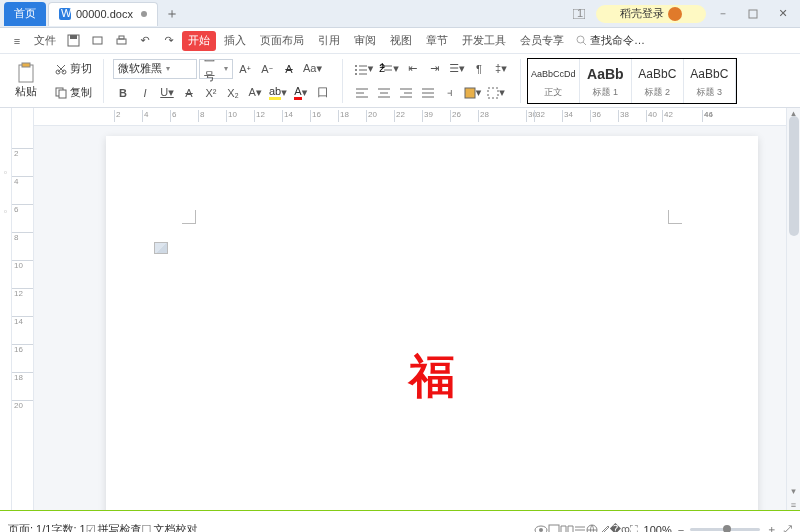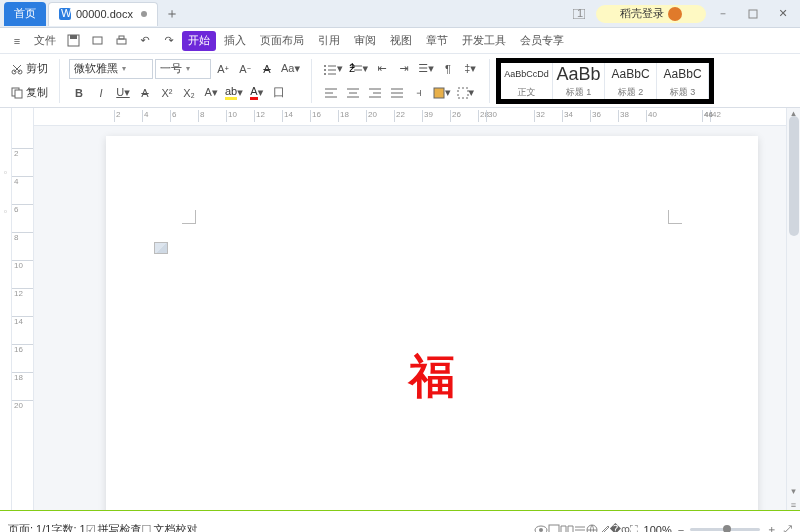--- a/index.html
+++ b/index.html
@@ -13,33 +13,33 @@
 .newtab{width:24px;height:24px;display:flex;align-items:center;justify-content:center;cursor:pointer;color:#666;font-size:14px}
 .title-spacer{flex:1}
 .winbtns{display:flex;align-items:center;gap:4px}
 .winbtn{width:26px;height:20px;display:flex;align-items:center;justify-content:center;color:#666;cursor:pointer}
 .pill{height:18px;background:#fef9c3;border-radius:9px;padding:0 24px;display:flex;align-items:center;font-size:10px;color:#8a5a00}
 .pill .av{width:14px;height:14px;border-radius:50%;background:#e07a2b;margin-left:4px}
 .menubar{height:26px;background:#fff;display:flex;align-items:center;padding:0 6px;border-bottom:1px solid #e3e8ef;gap:2px}
 .mbtn{height:20px;padding:0 4px;display:flex;align-items:center;color:#555;cursor:pointer;font-size:11px}
 .mbtn.ic{width:22px;justify-content:center}
 .mtab{padding:0 6px;height:20px;display:flex;align-items:center;cursor:pointer;color:#555}
-.mtab.active{background:#6d28d9;color:#fff;border-radius:3px}
+.mtab.active{background:#ef4444;color:#fff;border-radius:3px}
 .msearch{color:#999;margin-left:4px;display:flex;align-items:center}
 .mright{margin-left:auto;display:flex;align-items:center;gap:6px}
 .mright .lnk{color:#2b7de0;display:flex;align-items:center;cursor:pointer}
 .ribbon{height:54px;background:#fff;display:flex;align-items:center;padding:2px 6px;border-bottom:1px solid #d9dee6;gap:4px}
 .rgroup{display:flex;flex-direction:column;justify-content:center;height:100%;padding:0 3px}
 .rrow{display:flex;align-items:center;gap:2px;height:24px}
 .rbtn{height:22px;min-width:20px;display:flex;align-items:center;justify-content:center;cursor:pointer;padding:0 2px;color:#555;border-radius:2px}
 .sep{width:1px;height:44px;background:#e3e8ef;margin:0 2px}
 .combo{height:20px;border:1px solid #cbd3dd;display:flex;align-items:center;padding:0 4px;gap:4px;background:#fff;font-size:11px}
 .combo .arr{color:#888;font-size:8px}
 .bigbtn{display:flex;flex-direction:column;align-items:center;justify-content:center;width:34px;height:46px;cursor:pointer;font-size:10px;color:#555}
-.styles{display:flex;height:46px;border:5px solid #000000}
+.styles{display:flex;height:46px;border:1px solid #000000}
 .stylecell{width:52px;border-right:1px solid #e3e8ef;display:flex;flex-direction:column;align-items:center;justify-content:center;cursor:pointer}
 .stylecell .prev{font-size:10px;color:#333;height:24px;display:flex;align-items:center}
 .stylecell .lbl{font-size:9px;color:#777}
 .workspace{position:relative;height:402px;background:#f4f6f9;display:flex}
 .vruler{width:22px;background:#fff;border-right:1px solid #e3e8ef;position:relative}
 .vruler .tick{position:absolute;left:0;width:100%;border-top:1px solid #d0d6de;font-size:8px;color:#999;padding-left:2px}
 .leftpane{width:12px;background:#fff;border-right:1px solid #e3e8ef;display:flex;flex-direction:column;align-items:center;padding-top:60px;gap:30px}
 .leftpane span{color:#aaa;font-size:8px}
 .docarea{flex:1;overflow:hidden;position:relative}
 .hruler{height:18px;background:#fff;border-bottom:1px solid #e3e8ef;position:relative;margin-left:0}
@@ -123,23 +123,39 @@
       <div class="mtab active">开始</div>
       <div class="mtab">插入</div>
       <div class="mtab">页面布局</div>
       <div class="mtab">引用</div>
       <div class="mtab">审阅</div>
       <div class="mtab">视图</div>
       <div class="mtab">章节</div>
       <div class="mtab">开发工具</div>
       <div class="mtab">会员专享</div>
     </div>
+  <div class="msearch">
+    <svg width="11" height="11">
+        <circle cx="4.5" cy="4.5" r="3.5" fill="none" stroke="#aaa"></circle>
+        <line x1="7" y1="7" x2="10" y2="10" stroke="#aaa"></line>
+      </svg>
+    <span style="margin-left:3px">查找命令…</span>
+  </div>
 </div>
 
 <div class="ribbon">
+  <div class="rgroup">
+    <div class="bigbtn">
+      <svg width="18" height="22">
+          <rect x="2" y="3" width="14" height="17" fill="none" stroke="#888"></rect>
+          <rect x="5" y="1" width="8" height="4" fill="#e8b04a" stroke="#888"></rect>
+        </svg>
+      <span>粘贴</span>
+    </div>
+  </div>
   <div class="rgroup">
     <div class="rrow">
         <div class="rbtn">
           <svg width="12" height="12">
             <circle cx="3" cy="9" r="2" fill="none" stroke="#666"></circle>
             <circle cx="9" cy="9" r="2" fill="none" stroke="#666"></circle>
             <line x1="3" y1="9" x2="10" y2="2" stroke="#666"></line>
             <line x1="9" y1="9" x2="2" y2="2" stroke="#666"></line>
           </svg>
           <span style="margin-left:3px">剪切</span>
@@ -155,21 +171,21 @@
         </div>
       </div>
   </div>
   <div class="sep"></div>
   <div class="rgroup">
     <div class="rrow">
       <div class="combo" style="width:84px">
           <span>微软雅黑</span>
           <span class="arr">▾</span>
         </div>
-      <div class="combo" style="width:56px">
+      <div class="combo" style="width:34px">
           <span>一号</span>
           <span class="arr">▾</span>
         </div>
       <div class="rbtn">A<sup style="font-size:7px">+</sup></div>
       <div class="rbtn">A<sup style="font-size:7px">−</sup></div>
       <div class="rbtn">
           <span style="text-decoration:line-through">A</span>
         </div>
       <div class="rbtn">Aa▾</div>
     </div>
@@ -247,21 +263,21 @@
           </svg>▾</div>
     </div>
   </div>
   <div class="sep"></div>
   <div class="styles" id="styles-gallery">
       <div class="stylecell">
         <div class="prev" style="font-weight:400;font-size:9px">AaBbCcDd</div>
         <div class="lbl">正文</div>
       </div>
       <div class="stylecell">
-        <div class="prev" style="font-weight:400;font-size:18px">AaBb</div>
+        <div class="prev" style="font-weight:700;font-size:14px">AaBb</div>
         <div class="lbl">标题 1</div>
       </div>
       <div class="stylecell">
         <div class="prev" style="font-weight:400;font-size:12px">AaBbC</div>
         <div class="lbl">标题 2</div>
       </div>
       <div class="stylecell">
         <div class="prev" style="font-weight:400;font-size:12px">AaBbC</div>
         <div class="lbl">标题 3</div>
       </div>
@@ -294,27 +310,27 @@
         <div class="ht" style="left: 192px;">10</div>
         <div class="ht" style="left: 220px;">12</div>
         <div class="ht" style="left: 248px;">14</div>
         <div class="ht" style="left: 276px;">16</div>
         <div class="ht" style="left: 304px;">18</div>
         <div class="ht" style="left: 332px;">20</div>
         <div class="ht" style="left: 360px;">22</div>
         <div class="ht" style="left: 388px;">39</div>
         <div class="ht" style="left: 416px;">26</div>
         <div class="ht" style="left: 444px;">28</div>
-        <div class="ht" style="left: 452px;">30</div>
+        <div class="ht" style="left: 492px;">30</div>
         <div class="ht" style="left: 500px;">32</div>
         <div class="ht" style="left: 528px;">34</div>
         <div class="ht" style="left: 556px;">36</div>
         <div class="ht" style="left: 584px;">38</div>
         <div class="ht" style="left: 612px;">40</div>
-        <div class="ht" style="left: 676px;">42</div>
+        <div class="ht" style="left: 628px;">42</div>
         <div class="ht" style="left: 668px;">44</div>
         <div class="ht" style="left: 668px;">46</div>
       </div>
     <div class="page">
       <div class="mark tl"></div>
       <div class="mark tr"></div>
       <div class="imgph"></div>
       <div class="bigchar">福</div>
     </div>
   </div>

